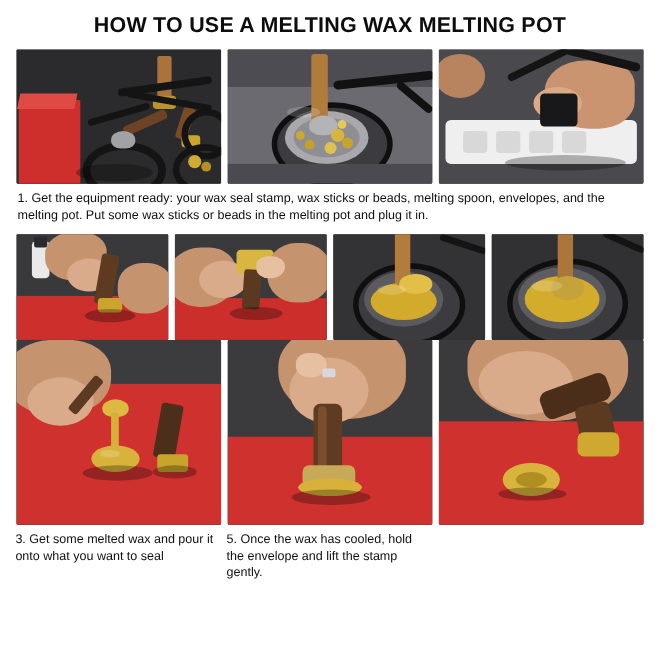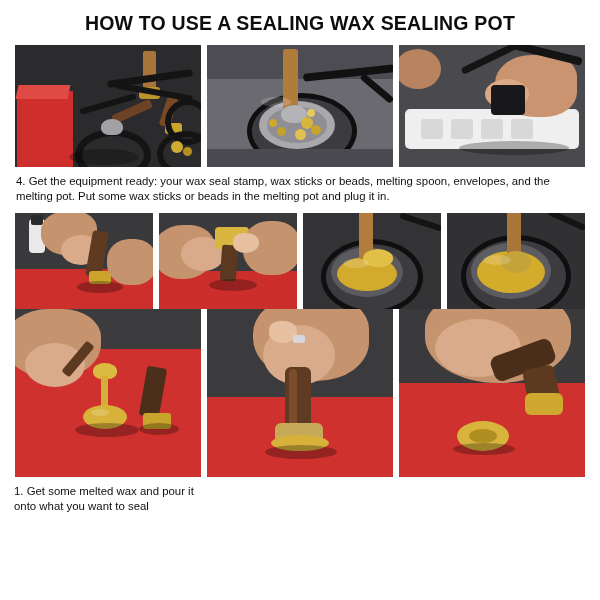--- a/index.html
+++ b/index.html
@@ -130,21 +130,21 @@
   }
   .dark-soft { position:absolute; background:#232325; border-radius:6px; }
   .shadowy { position:absolute; background: rgba(0,0,0,0.28); border-radius:50%; }
   .hi { position:absolute; background: rgba(255,255,255,0.18); border-radius:50%; }
 </style>
 </head>
 <body>
 
 <div class="page">
 
-  <div class="title">HOW TO USE A SEALING WAX SEALING POT</div>
+  <div class="title">HOW TO USE A MELTING WAX MELTING POT</div>
 
   <div class="row">
 
     <div class="photo" style="width:186px;height:122px;">
       <div class="bg-dark2"></div>
       <div class="red-paper" style="left:2px;top:46px;width:56px;height:76px;background:#cf2f2c;"></div>
       <div class="red-paper" style="left:2px;top:40px;width:52px;height:14px;background:#e04a44;transform:skewX(-12deg);"></div>
       <div class="wood-l wood" style="left:128px;top:6px;width:13px;height:40px;background:#a9733c;border-radius:2px;"></div>
       <div class="gold" style="left:124px;top:42px;width:21px;height:12px;background:#b8942a;border-radius:3px;"></div>
       <div class="wood" style="left:148px;top:52px;width:11px;height:30px;transform:rotate(18deg);background:#7a4a26;"></div>
@@ -192,21 +192,21 @@
       <div class="skin skin-d" style="left:96px;top:10px;width:82px;height:62px;border-radius:45% 35% 40% 50%;background:#c9946f;"></div>
       <div class="skin" style="left:86px;top:34px;width:44px;height:30px;border-radius:50%;background:#dba985;"></div>
       <div class="dark-soft" style="left:92px;top:40px;width:34px;height:30px;background:#18181a;border-radius:4px;"></div>
       <div class="cord" style="left:110px;top:4px;width:74px;height:8px;transform:rotate(14deg);"></div>
       <div class="cord" style="left:60px;top:10px;width:60px;height:7px;transform:rotate(-26deg);"></div>
       <div class="skin skin-d" style="left:-4px;top:4px;width:46px;height:40px;border-radius:50%;background:#b8835f;"></div>
       <div class="shadowy" style="left:60px;top:96px;width:110px;height:14px;"></div>
     </div>
   </div>
 
-  <div class="caption">4. Get the equipment ready: your wax seal stamp, wax sticks  or beads, melting spoon, envelopes, and the melting pot. Put some wax sticks or beads in the melting pot and plug it in.</div>
+  <div class="caption">1. Get the equipment ready: your wax seal stamp, wax sticks  or beads, melting spoon, envelopes, and the melting pot. Put some wax sticks or beads in the melting pot and plug it in.</div>
 
   <div class="row">
 
     <div class="photo" style="width:138px;height:96px;">
       <div class="bg-dark2" style="background:#39393c;"></div>
       <div class="red-paper" style="left:0;top:56px;width:138px;height:40px;background:#cc2f2c;"></div>
       <div class="strip" style="left:14px;top:6px;width:16px;height:34px;background:#e9e9ea;border-radius:4px;"></div>
       <div class="dark-soft" style="left:16px;top:2px;width:12px;height:10px;background:#2a2a2c;border-radius:2px;"></div>
       <div class="skin skin-d" style="left:26px;top:-2px;width:56px;height:44px;border-radius:45% 40% 50% 45%;"></div>
       <div class="skin" style="left:46px;top:22px;width:40px;height:30px;border-radius:50%;"></div>
@@ -292,16 +292,17 @@
       <div class="wood" style="left:92px;top:38px;width:64px;height:26px;background:#4a2e1a;transform:rotate(-20deg);border-radius:8px;"></div>
       <div class="wood" style="left:126px;top:58px;width:32px;height:34px;background:#5c3a20;border-radius:6px;transform:rotate(-12deg);"></div>
       <div class="gold" style="left:126px;top:84px;width:38px;height:22px;background:#cfa92f;border-radius:6px;"></div>
       <div class="gold" style="left:58px;top:112px;width:52px;height:30px;background:#d9b43c;"></div>
       <div class="gold gold-dk" style="left:70px;top:120px;width:28px;height:14px;background:#b08f22;border-radius:50%;"></div>
       <div class="shadowy" style="left:54px;top:134px;width:62px;height:12px;"></div>
     </div>
   </div>
 
   <div class="cap-row">
-    <div class="cap-col" style="width:186px;">1. Get some melted wax and pour it onto what you want to seal</div>
+    <div class="cap-col" style="width:186px;">3. Get some melted wax and pour it onto what you want to seal</div>
+    <div class="cap-col" style="width:186px;">5. Once the wax has cooled, hold the envelope and lift the stamp gently.</div>
   </div>
 
 </div>
 
 </body></html>

